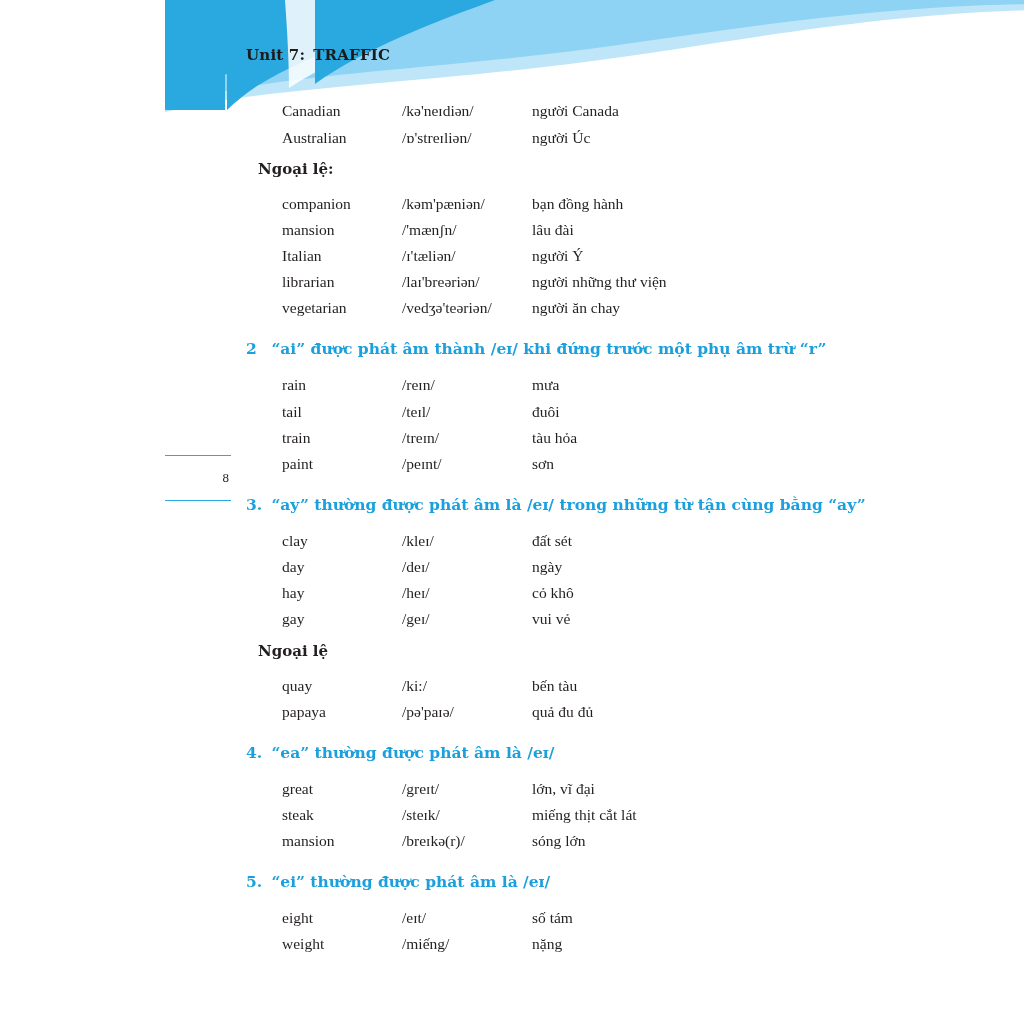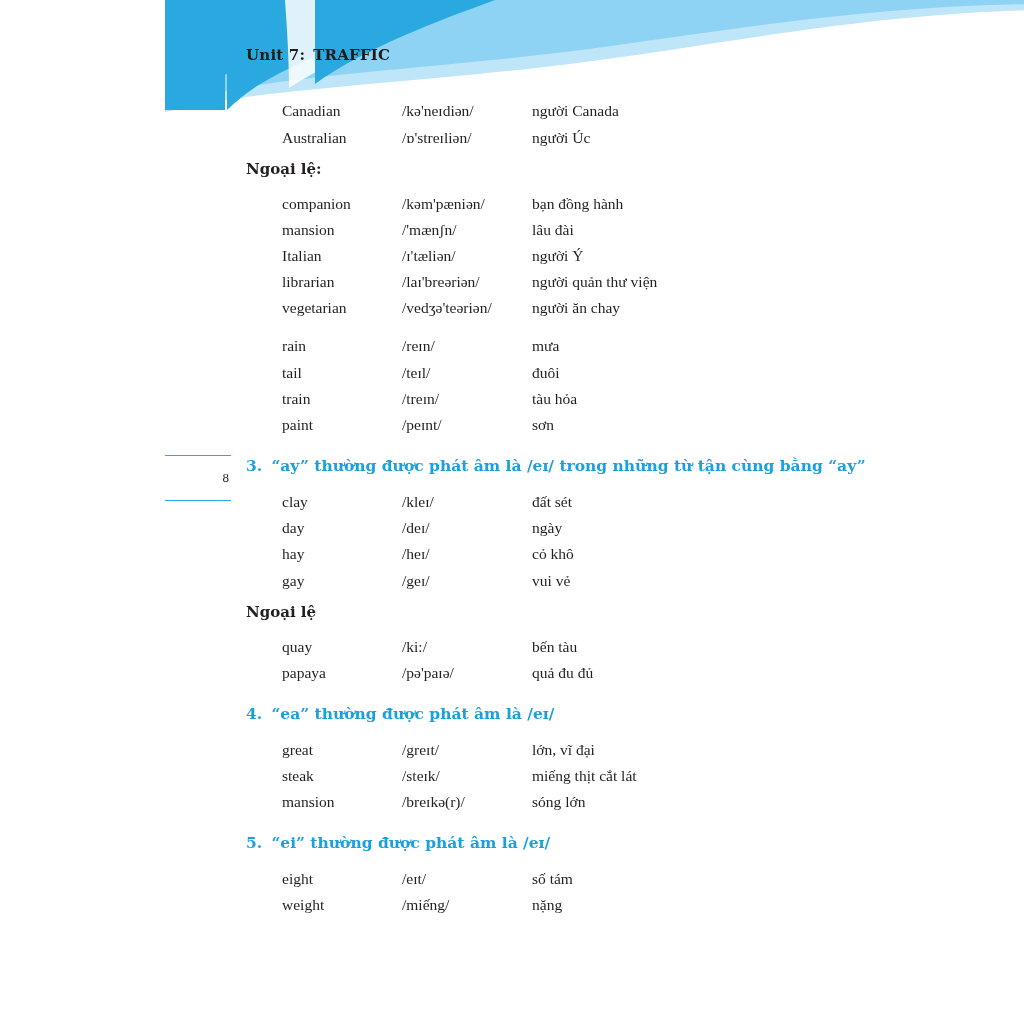--- a/index.html
+++ b/index.html
@@ -90,21 +90,21 @@
   .section-heading .marker {
     display: inline-block;
     min-width: 20px;
   }
 
   .note-heading {
     font-family: "DejaVu Serif", serif;
     font-weight: bold;
     font-size: 15px;
     color: #231f20;
-    margin: 10px 0 2px 0;
+    margin: 10px 0 2px 12px;
   }
 
   table.wordlist {
     border-collapse: collapse;
     margin: 12px 0 0 36px;
     font-size: 15.5px;
   }
   table.wordlist td {
     padding: 3.4px 0;
     vertical-align: top;
@@ -172,29 +172,30 @@
             <td class="col-mean">lâu đài</td>
           </tr>
           <tr>
             <td class="col-word">Italian</td>
             <td class="col-ipa">/ɪ'tæliən/</td>
             <td class="col-mean">người Ý</td>
           </tr>
           <tr>
             <td class="col-word">librarian</td>
             <td class="col-ipa">/laɪ'breəriən/</td>
-            <td class="col-mean">người quản thư viện</td>
+            <td class="col-mean">người những thư viện</td>
           </tr>
           <tr>
             <td class="col-word">vegetarian</td>
             <td class="col-ipa">/vedʒə'teəriən/</td>
             <td class="col-mean">người ăn chay</td>
           </tr>
         </tbody>
       </table>
+      <div class="section-heading"><span class="marker">2</span><span> “ai” được phát âm thành /eɪ/ khi đứng trước một phụ âm trừ “r”</span></div>
       <table class="wordlist">
         <tbody>
           <tr>
             <td class="col-word">rain</td>
             <td class="col-ipa">/reɪn/</td>
             <td class="col-mean">mưa</td>
           </tr>
           <tr>
             <td class="col-word">tail</td>
             <td class="col-ipa">/teɪl/</td>

